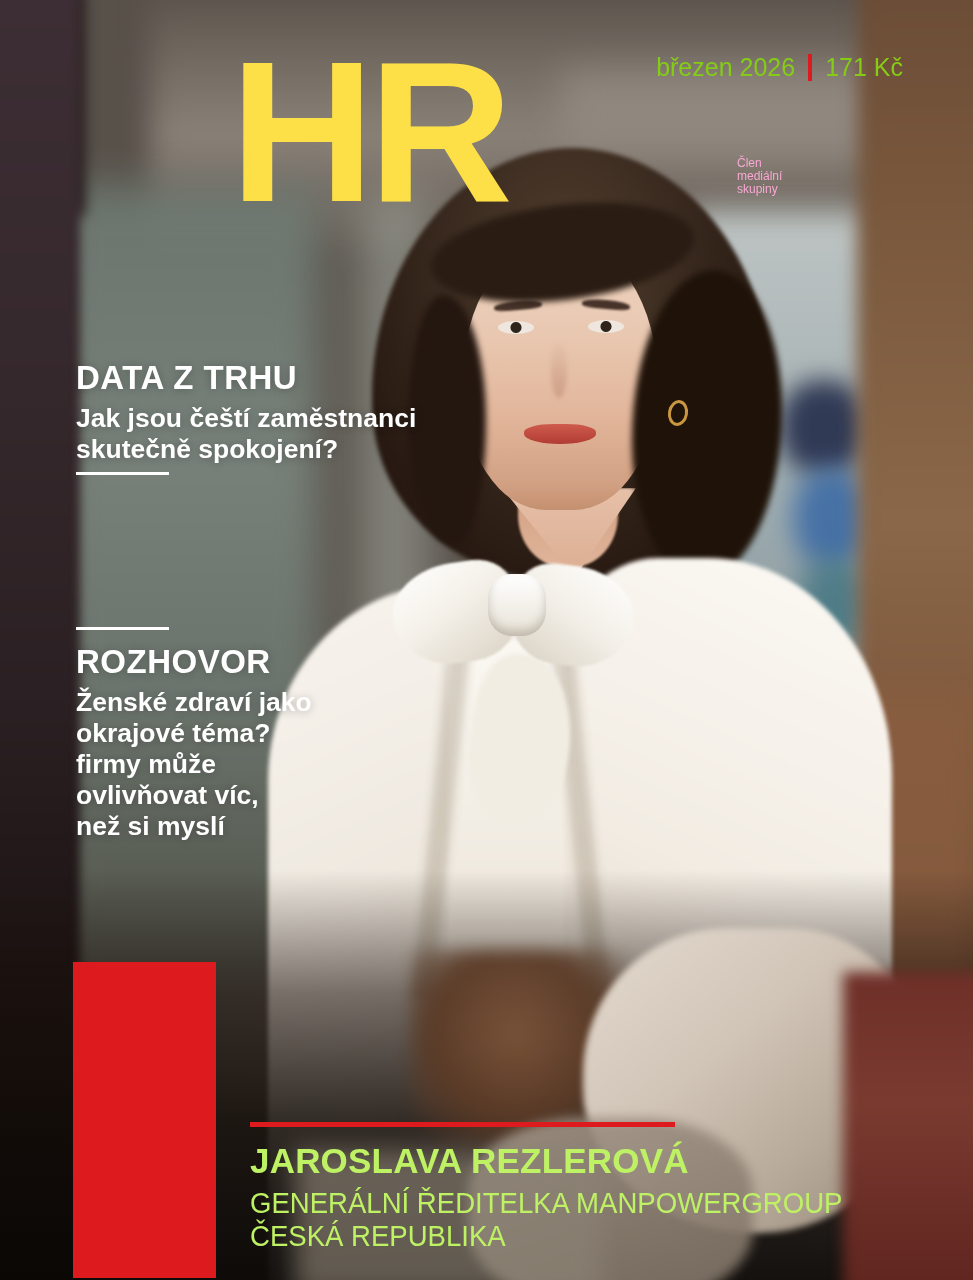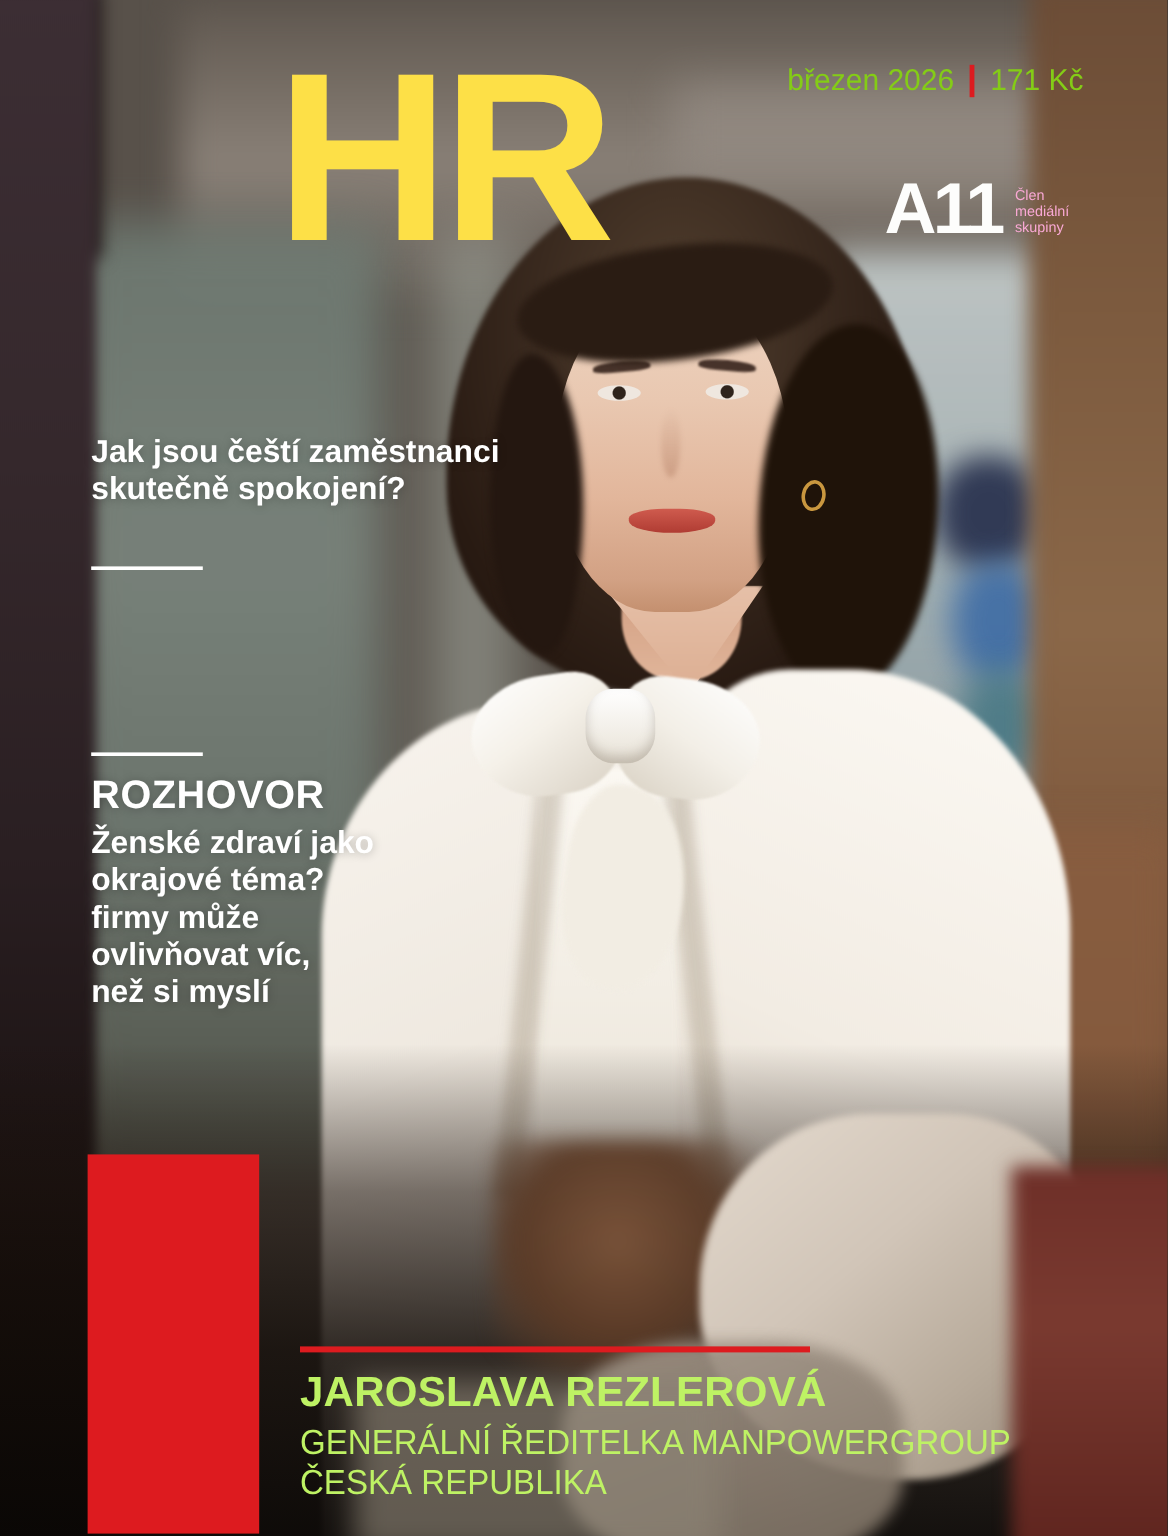--- a/index.html
+++ b/index.html
@@ -151,27 +151,27 @@
 
   <div class="hr-title">HR</div>
 
   <div class="issue-line">
     <span>březen 2026</span>
     <span class="issue-sep"></span>
     <span>171 Kč</span>
   </div>
 
   <div class="a11">
-    <span class="a11-mark">A11</span>
     <span class="a11-note">Člen
 mediální
 skupiny</span>
   </div>
 
   <div class="rail-sec rail-sec1">
+    <span class="rail-heading">DATA Z TRHU</span>
     <span class="rail-body">Jak jsou čeští zaměstnanci
 skutečně spokojení?</span>
   </div>
   <div class="rail-divider rail-div1"></div>
 
   <div class="rail-divider rail-div2"></div>
 
   <div class="rail-sec rail-sec3">
     <span class="rail-heading">ROZHOVOR</span>
     <span class="rail-body">Ženské zdraví jako

